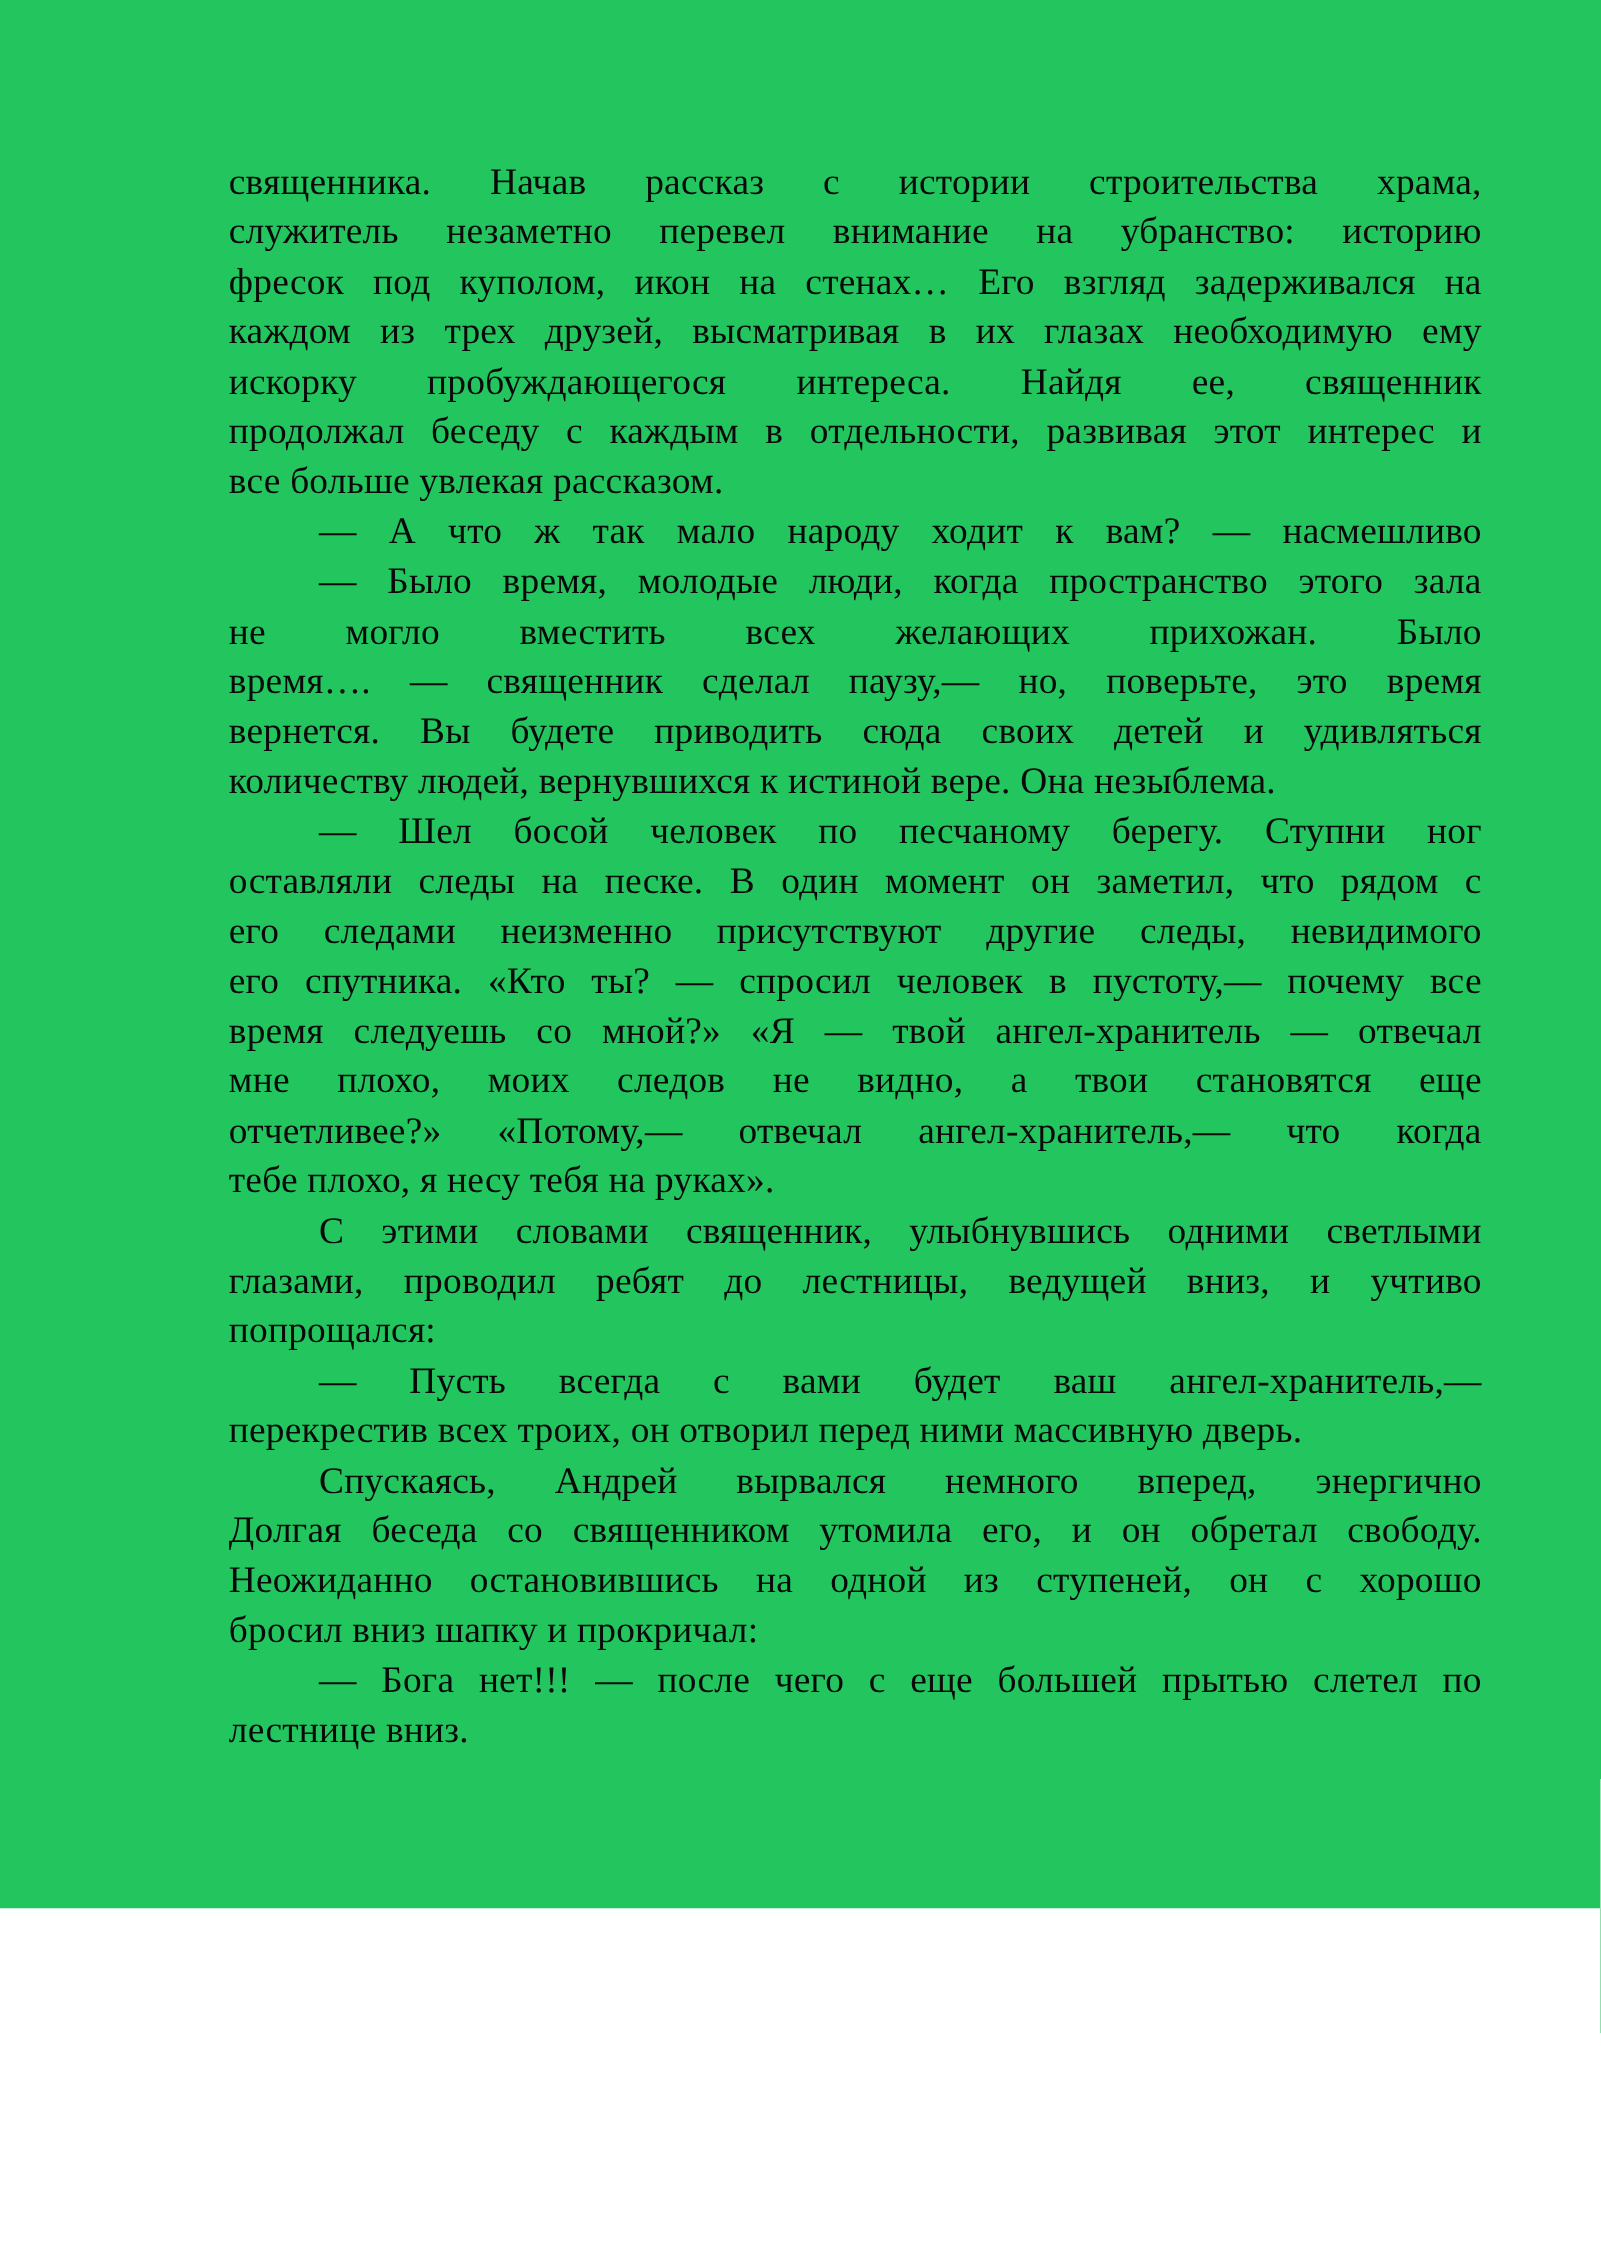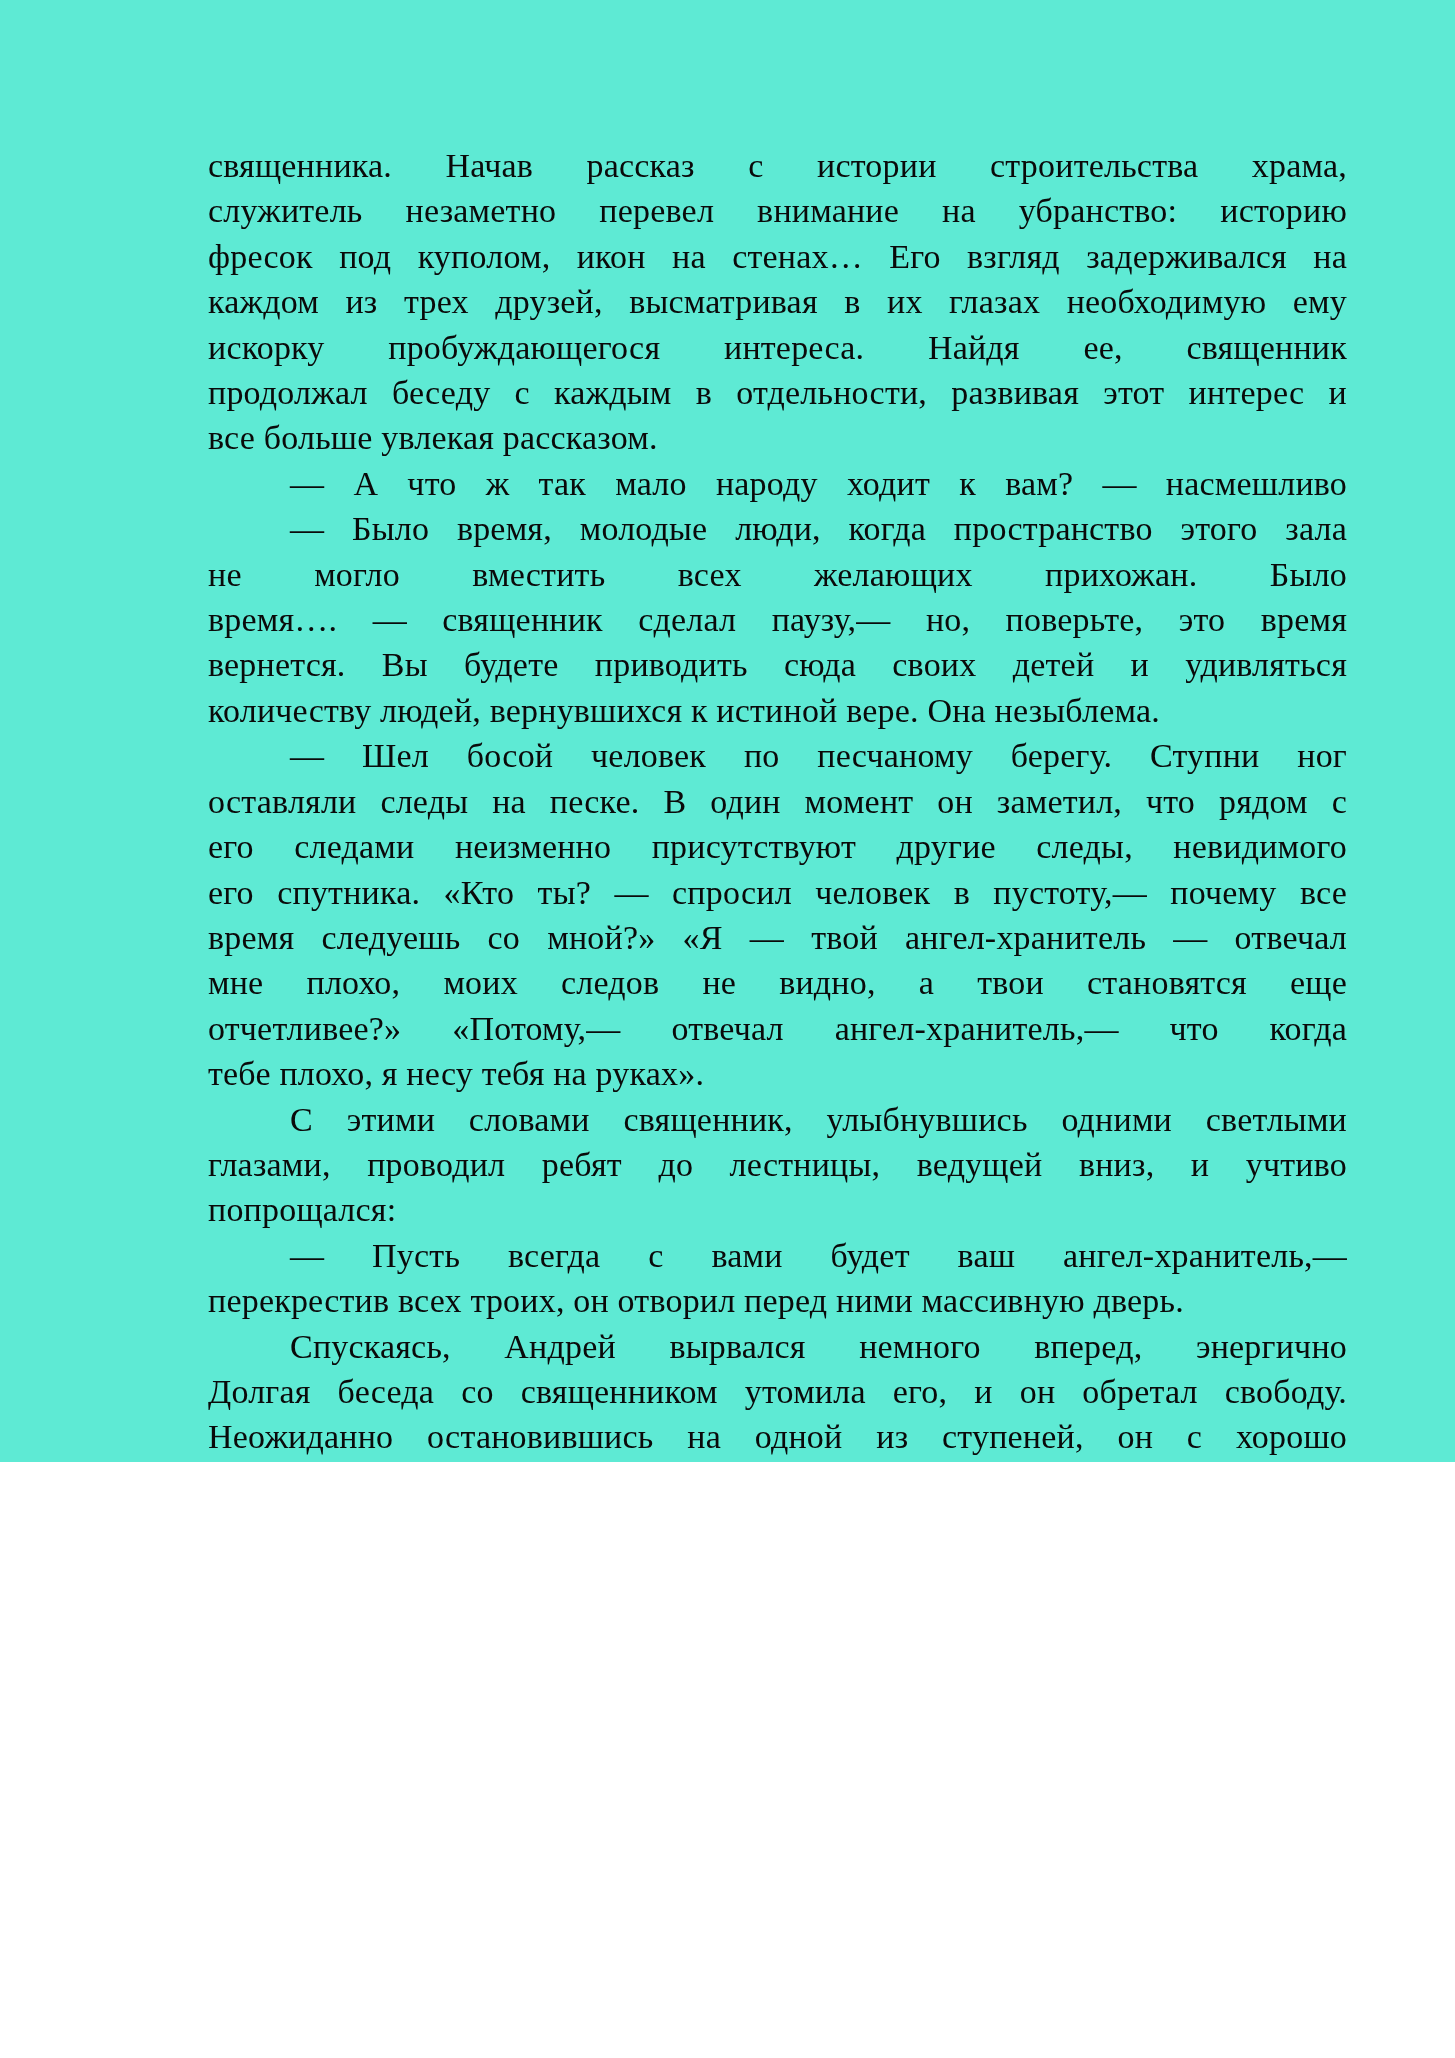--- a/index.html
+++ b/index.html
@@ -3,22 +3,22 @@
 <meta charset="utf-8">
 <style>
   html, body {
     margin: 0;
     padding: 0;
     background: #ffffff;
   }
   .page {
     position: relative;
     width: 1455px;
-    height: 1462px;
-    background: #5eead4;
+    height: 1735px;
+    background: #22c55e;
     overflow: hidden;
     font-family: "Liberation Serif", "DejaVu Serif", serif;
     color: #0a0a0a;
   }
   .text-block {
     position: absolute;
     left: 208px;
     top: 143px;
     width: 1139px;
     font-size: 34px;
@@ -98,20 +98,21 @@
 
     <div class="para indented">
       <div class="line">— Пусть всегда с вами будет ваш ангел-хранитель,—</div>
       <div class="line last">перекрестив всех троих, он отворил перед ними массивную дверь.</div>
     </div>
 
     <div class="para indented">
       <div class="line">Спускаясь, Андрей вырвался немного вперед, энергично</div>
       <div class="line">Долгая беседа со священником утомила его, и он обретал свободу.</div>
       <div class="line">Неожиданно остановившись на одной из ступеней, он с хорошо</div>
+      <div class="line last">бросил вниз шапку и прокричал:</div>
     </div>
 
     <div class="para indented">
       <div class="line">— Бога нет!!! — после чего с еще большей прытью слетел по</div>
       <div class="line last">лестнице вниз.</div>
     </div>
 
   </div>
 
   <div class="page-number">7</div>

